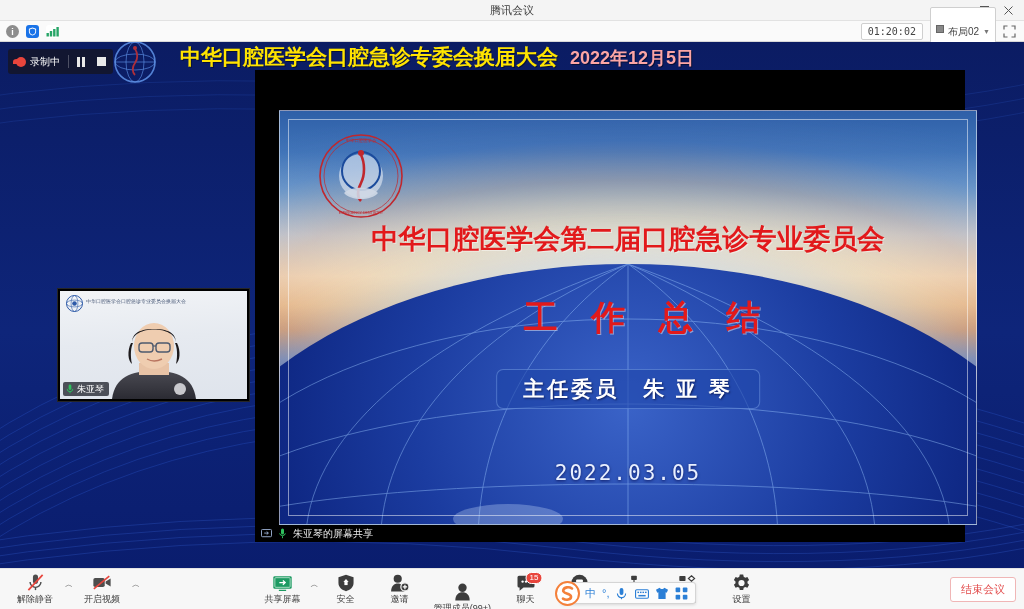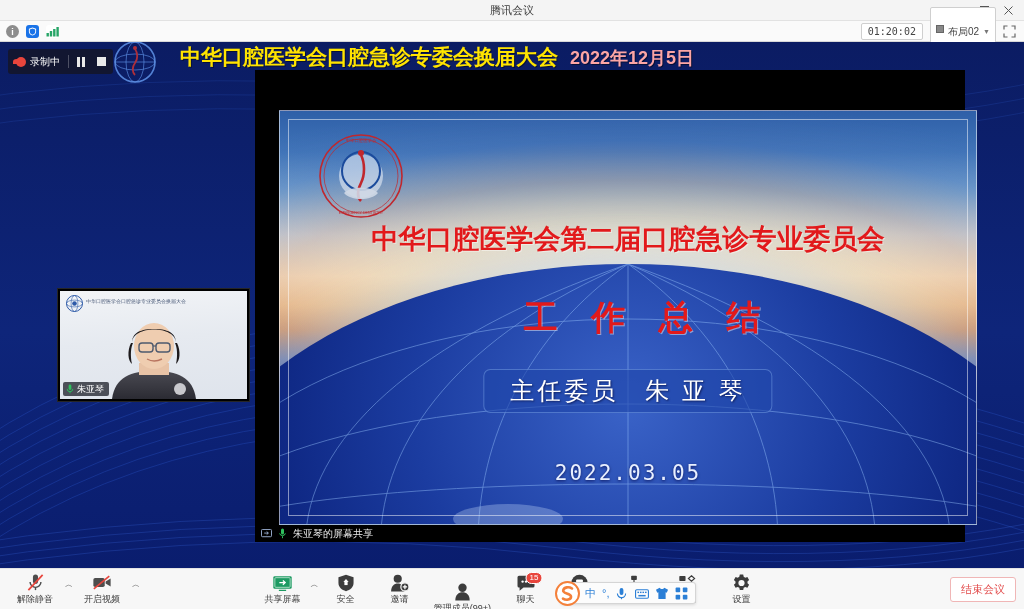--- a/index.html
+++ b/index.html
@@ -147,21 +147,21 @@
     text-shadow: 1px 1px 0 rgba(255,255,255,0.45);
     padding-left: 28px;
   }
   .presenter-box {
     position: absolute; left: 50%; transform: translateX(-50%); top: 258px;
     background: rgba(30,70,170,0.62);
     border-radius: 7px; padding: 5px 26px;
     border: 1px solid rgba(160,200,255,0.35);
   }
   .presenter-box span {
-    font-size: 24px; font-weight: normal; color: #ffffff; letter-spacing: 3px;
+    font-size: 21px; font-weight: bold; color: #ffffff; letter-spacing: 3px;
     text-shadow: 1px 1px 2px rgba(0,0,40,0.6);
   }
   .slide-date {
     position: absolute; left: 0; right: 0; top: 350px; text-align: center;
     font-size: 21px; color: #e9f0ff; letter-spacing: 2px;
     font-family: "DejaVu Sans Mono", monospace;
     text-shadow: 0 1px 3px rgba(0,0,60,0.7);
   }
   .share-footer {
     position: absolute; left: 0; bottom: 0; width: 710px; height: 17px;

